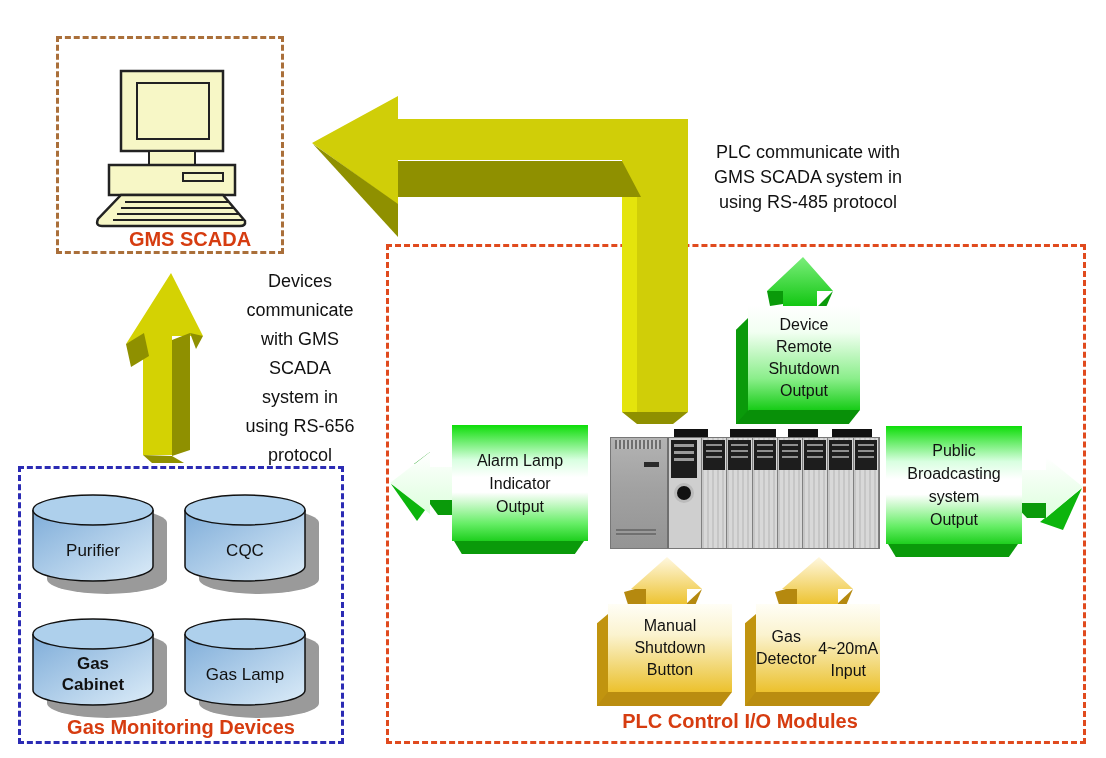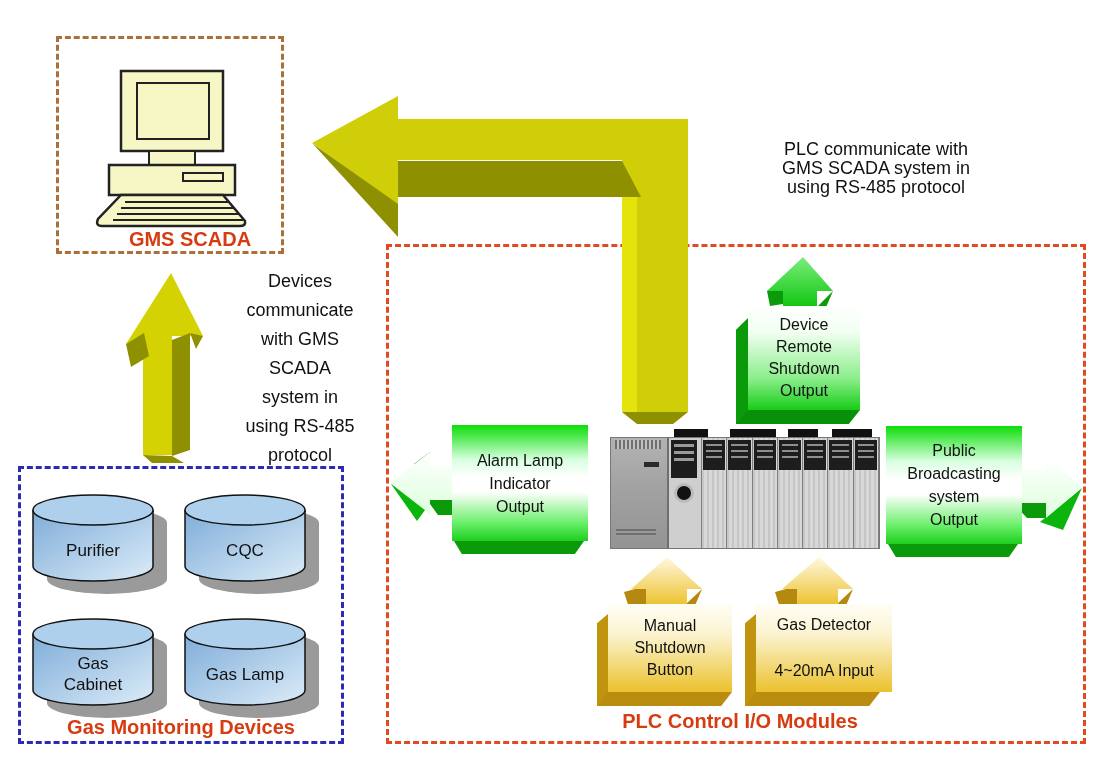--- a/index.html
+++ b/index.html
@@ -13,37 +13,37 @@
   .gms-box{left:56px;top:36px;width:228px;height:218px;border:3px dashed #aa6f3a;box-sizing:border-box;z-index:1;}
   .gas-box{left:18px;top:466px;width:326px;height:278px;border:3px dashed #2b2bb4;box-sizing:border-box;z-index:1;}
   .plc-box{left:386px;top:244px;width:700px;height:500px;border:3px dashed #e04a1e;box-sizing:border-box;z-index:1;}
   .box-title{font-weight:bold;color:#d63c10;text-align:center;font-size:20px;z-index:7;}
   .gms-title{left:56px;top:228px;width:268px;}
   .gas-title{left:18px;top:716px;width:326px;}
   .plc-title{left:520px;top:710px;width:440px;}
   
   .note{font-size:18px;line-height:24px;text-align:center;color:#111;z-index:8;}
   .rs485-label{left:408px;top:132px;width:280px;}
-  .plc-note{left:742px;top:140px;width:268px;line-height:19px;}
+  .plc-note{left:674px;top:140px;width:268px;line-height:25px;}
   .devices-note{left:236px;top:267px;width:128px;line-height:29px;}
   
   .cyl{width:150px;height:112px;z-index:2;}
   .cyl svg{position:absolute;left:0;top:0;}
   .cyl-label{position:absolute;left:0;top:22px;width:126px;height:72px;display:flex;align-items:center;justify-content:center;text-align:center;font-size:17px;line-height:21px;}
   
   .callout{box-sizing:border-box;display:flex;align-items:center;justify-content:center;text-align:center;font-size:16px;line-height:23px;z-index:6;}
   .co-green{background:linear-gradient(180deg,#0ddd08 0%,#d8ffe0 30%,#ffffff 45%,#ffffff 58%,#66ee66 85%,#1ecf1e 100%);}
   .co-green-v{background:linear-gradient(180deg,#ffffff 0%,#f2fff2 25%,#8aee8a 70%,#17cc17 100%);}
   .co-gold{background:linear-gradient(180deg,#fffef6 0%,#fbf3cf 35%,#f0d264 78%,#ecc12d 100%);}
   .skirt,.sideface{position:absolute;z-index:5;}
   .alarm-box{left:452px;top:425px;width:136px;height:116px;}
   .public-box{left:886px;top:426px;width:136px;height:118px;}
   .device-box{left:748px;top:306px;width:112px;height:104px;font-size:16px;line-height:22px;}
   .manual-box{left:608px;top:604px;width:124px;height:88px;line-height:22px;}
-  .gasdet-box{left:756px;top:604px;width:136px;height:88px;flex-direction:column;line-height:22px;}
+  .gasdet-box{left:756px;top:604px;width:124px;height:88px;line-height:22px;}
   .gasdet-line2{margin-top:24px;}
   
   .plc-photo{left:610px;top:429px;width:270px;height:122px;z-index:2;}
   .plc-rack{position:absolute;left:0;top:8px;width:270px;height:112px;background:#8d8d8d;display:flex;border:1px solid #777;box-sizing:border-box;}
   .plc-psu{width:56px;height:100%;background:linear-gradient(180deg,#b3b3b3 0%,#a2a2a2 45%,#949494 100%);position:relative;border-right:2px solid #6f6f6f;}
   .psu-vents{position:absolute;left:4px;top:2px;width:46px;height:9px;background:repeating-linear-gradient(90deg,#6f6f6f 0 2px,#c0c0c0 2px 4px);}
   .psu-slot{position:absolute;right:8px;top:24px;width:15px;height:5px;background:#2a2a2a;}
   .psu-label{position:absolute;left:5px;bottom:12px;width:40px;height:7px;background:repeating-linear-gradient(180deg,#707070 0 2px,#9a9a9a 2px 4px);}
   .plc-cpu{width:32px;height:100%;background:#cfcfcf;position:relative;border-right:1px solid #808080;}
   .cpu-head{position:absolute;left:2px;top:2px;width:26px;height:38px;background:#1d1d1d;}
@@ -99,21 +99,21 @@
     <svg width="150" height="112" viewBox="0 0 150 112">
       <g transform="translate(14,13)" fill="#9a9a9a">
         <path d="M3,18 V74 A60,15 0 0 0 123,74 V18"></path>
           <ellipse cx="63" cy="18" rx="60" ry="15"></ellipse>
       </g>
       <path d="M3,18 V74 A60,15 0 0 0 123,74 V18" fill="url(#cylG)" stroke="#111" stroke-width="1.5"></path>
       <ellipse cx="63" cy="18" rx="60" ry="15" fill="#aed0ec" stroke="#111" stroke-width="1.5"></ellipse>
     </svg>
     <div class="cyl-label pre">CQC</div>
   </div>
-  <div class="abs cyl" style="left:30px;top:616px;">
+  <div class="abs cyl" style="left:30px;top:616px;font-weight:bold;">
     <svg width="150" height="112" viewBox="0 0 150 112">
       <g transform="translate(14,13)" fill="#9a9a9a">
         <path d="M3,18 V74 A60,15 0 0 0 123,74 V18"></path>
           <ellipse cx="63" cy="18" rx="60" ry="15"></ellipse>
       </g>
       <path d="M3,18 V74 A60,15 0 0 0 123,74 V18" fill="url(#cylG)" stroke="#111" stroke-width="1.5"></path>
       <ellipse cx="63" cy="18" rx="60" ry="15" fill="#aed0ec" stroke="#111" stroke-width="1.5"></ellipse>
     </svg>
     <div class="cyl-label pre">Gas
 Cabinet</div>
@@ -309,16 +309,16 @@
   </svg>
 
   <div class="abs note plc-note pre">PLC communicate with
 GMS SCADA system in
 using RS-485 protocol</div>
   <div class="abs note devices-note pre">Devices
 communicate
 with GMS
 SCADA
 system in
-using RS-485
+using RS-656
 protocol</div>
 
 </div>
 
 </body></html>

